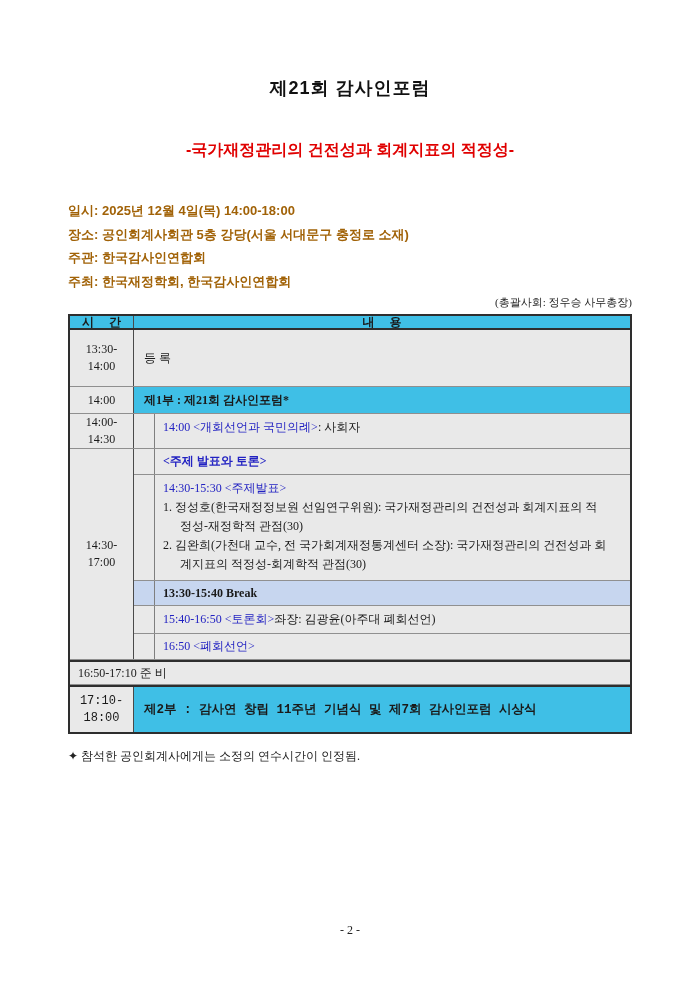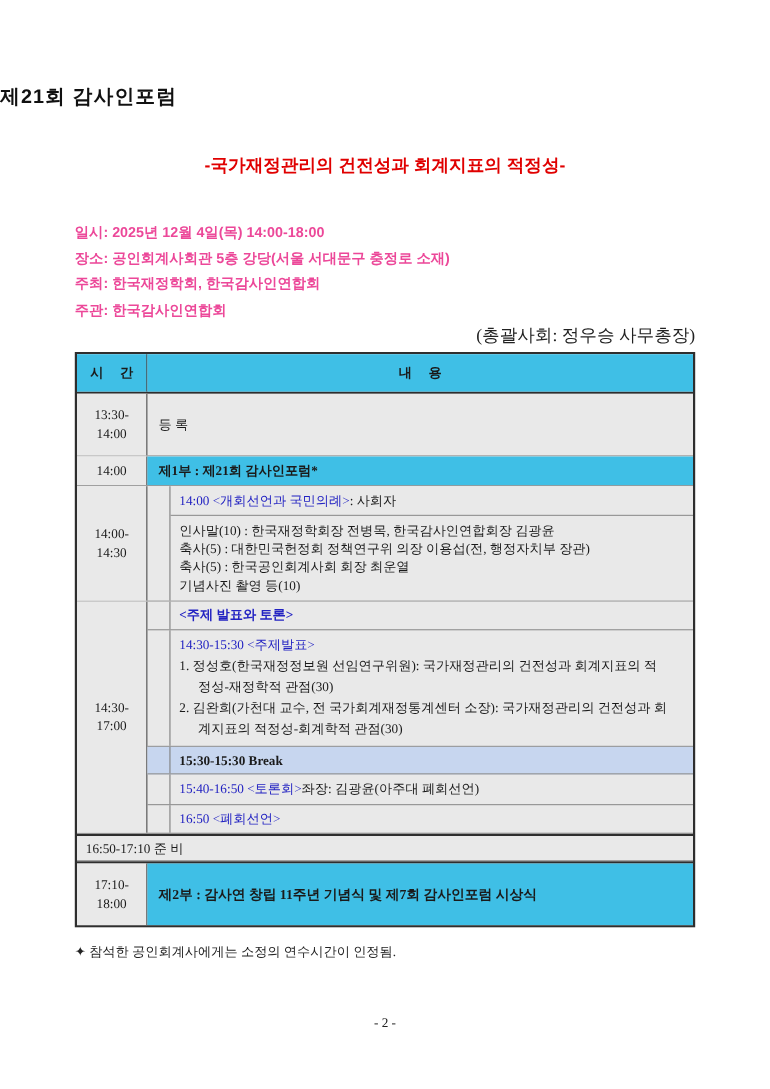--- a/index.html
+++ b/index.html
@@ -7,47 +7,47 @@
   .page {
     position:relative;
     width:700px; height:990px;
     margin:0 auto;
     background:#ffffff;
     font-family:"Liberation Serif", serif;
     color:#1a1a1a;
   }
   .title {
     padding-top:76px;
-    text-align:left;
+    text-align:center;
     font-family:"Liberation Sans", sans-serif;
     font-weight:bold;
     font-size:18px;
     letter-spacing:1px;
     color:#111111;
   }
   .subtitle {
     margin-top:40px;
     text-align:center;
     font-family:"Liberation Sans", sans-serif;
     font-weight:bold;
     font-size:16px;
     color:#e00000;
   }
   .info {
     margin:38px 68px 0 68px;
     font-family:"Liberation Sans", sans-serif;
     font-weight:bold;
     font-size:13px;
     line-height:23.5px;
-    color:#ec4899;
+    color:#a16207;
   }
   .mc-note {
     margin:2px 68px 0 68px;
     text-align:right;
-    font-size:16px;
+    font-size:11px;
     color:#222222;
   }
   
   .agenda {
     margin:4px 68px 0 68px;
     width:564px;
     border:2px solid #2e2e2e;
     font-size:12px;
     color:#1a1a1a;
   }
@@ -64,24 +64,24 @@
   }
   .content-cell {
     flex:1;
     display:flex; align-items:center;
     padding-left:10px;
   }
   .header-row { border-bottom:2px solid #2e2e2e; }
   .header-row .time-cell, .header-row .content-cell { background:#3fbfe6; }
   .header-row .content-cell { justify-content:center; padding-left:0; }
   .hdr-txt { font-weight:bold; letter-spacing:6px; text-indent:6px; }
-  .h-header { height:36px; }
+  .h-header { height:14px; }
   .h-reg { height:57px; }
   .h-part1 { height:27px; }
-  .h-part2 { height:58px; }
+  .h-part2 { height:47px;font-family:Liberation Mono, monospace; }
   .h-prep { height:25px; }
   .cyan-cell { background:#3fbfe6 !important; font-weight:bold; }
   
   .nest-wrap { flex:1; display:flex; }
   .indent-col {
     flex:0 0 21px;
     border-right:1px solid #7f7f7f;
   }
   .nest-col { flex:1; display:flex; flex-direction:column; }
   .sub-row { border-bottom:1px solid #909090; }
@@ -124,22 +124,22 @@
 <body>
 
 <div class="page">
 
   <div class="title">제21회 감사인포럼</div>
   <div class="subtitle">-국가재정관리의 건전성과 회계지표의 적정성-</div>
 
   <div class="info">
     <div>일시: 2025년 12월 4일(목) 14:00-18:00</div>
     <div>장소: 공인회계사회관 5층 강당(서울 서대문구 충정로 소재)</div>
+    <div>주관: 한국감사인연합회</div>
     <div>주최: 한국재정학회, 한국감사인연합회</div>
-    <div>주관: 한국감사인연합회</div>
   </div>
 
   <div class="mc-note">(총괄사회: 정우승 사무총장)</div>
 
   <div class="agenda">
 
     <div class="a-row header-row h-header">
       <div class="time-cell">
         <span class="hdr-txt">시 간</span>
       </div>
@@ -166,26 +166,20 @@
         <span>14:00-</span>
         <span>14:30</span>
       </div>
       <div class="nest-wrap">
         <div class="indent-col"></div>
         <div class="nest-col">
           <div class="sub-row line-cell">
             <span class="blue">14:00 &lt;개회선언과 국민의례&gt;</span>
               <span> : 사회자</span>
           </div>
-          <div class="sub-row block">
-            <div>인사말(10) : 한국재정학회장 전병목, 한국감사인연합회장 김광윤</div>
-            <div>축사(5) : 대한민국헌정회 정책연구위 의장 이용섭(전, 행정자치부 장관)</div>
-            <div>축사(5) : 한국공인회계사회 회장 최운열</div>
-            <div>기념사진 촬영 등(10)</div>
-          </div>
         </div>
       </div>
     </div>
 
     <div class="a-row">
       <div class="time-cell">
         <span>14:30-</span>
         <span>17:00</span>
       </div>
       <div class="nest-col">
@@ -199,21 +193,21 @@
           <div class="indent-cell"></div>
           <div class="sub-content pres-block">
             <div class="blue">14:30-15:30 &lt;주제발표&gt;</div>
             <div class="pres-item">1. 정성호(한국재정정보원 선임연구위원): 국가재정관리의 건전성과 회계지표의 적정성-재정학적 관점(30)</div>
             <div class="pres-item">2. 김완희(가천대 교수, 전 국가회계재정통계센터 소장): 국가재정관리의 건전성과 회계지표의 적정성-회계학적 관점(30)</div>
           </div>
         </div>
 
         <div class="sub-row sub-flex break-row">
           <div class="indent-cell"></div>
-          <div class="sub-content">15:30-15:30 Break</div>
+          <div class="sub-content">13:30-15:40 Break</div>
         </div>
 
         <div class="sub-row sub-flex">
           <div class="indent-cell"></div>
           <div class="sub-content line-cell">
             <span class="blue">15:40-16:50 &lt;토론회&gt;</span>
               <span> 좌장: 김광윤(아주대 폐회선언)</span>
           </div>
         </div>
 

